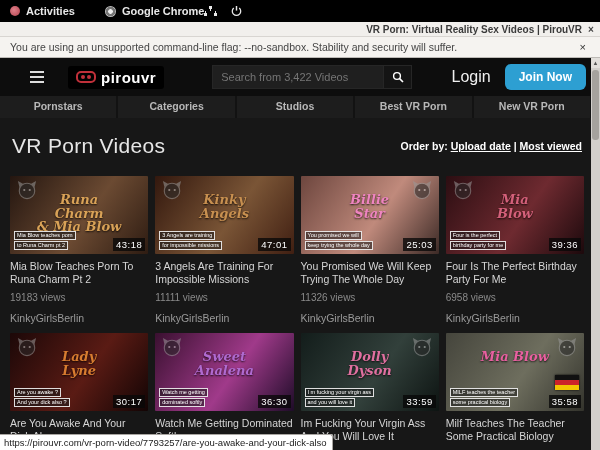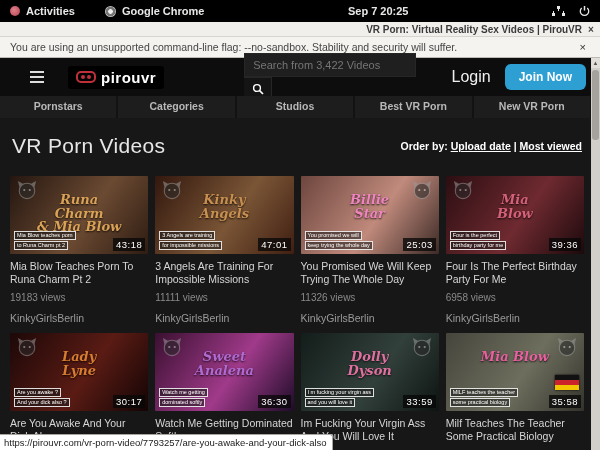--- a/index.html
+++ b/index.html
@@ -30,21 +30,21 @@
             display:flex; align-items:center; padding:0 10px; border-bottom:1px solid #bdbab6;}
   .infobar .msg{ flex:1; }
   .infobar .x{ color:#333; font-size:11px; padding:0 4px;}
 
   
   .site-header{ height:38px; background:#0d0d0d; display:flex; align-items:center; padding:0 14px 0 30px; gap:24px;}
   .burger{ width:14px; display:flex; flex-direction:column; gap:3px; }
   .burger i{ height:2px; background:#ddd; display:block;}
   .logo{ display:flex; align-items:center; gap:5px; background:#000; padding:3px 8px; border-radius:3px;}
   .logo .word{ color:#fff; font-weight:bold; font-size:15px; letter-spacing:.5px;}
-  .searchwrap{ display:flex; margin-left:56px;flex-direction:column; }
+  .searchwrap{ display:flex; margin-left:24px; }
   .search-input{ width:172px; height:24px; background:#1f1f1f; border:1px solid #262626; color:#8a8a8a;
                  font-size:11px; padding:0 8px; outline:none; font-family:"Liberation Sans",sans-serif;}
   .search-btn{ width:28px; height:24px; background:#141414; border:1px solid #262626; border-left:none;
                display:flex; align-items:center; justify-content:center; cursor:pointer;}
   .hdr-right{ margin-left:auto; display:flex; align-items:center; gap:14px; }
   .login{ color:#f0f0f0; font-size:16px; cursor:pointer;}
   .join{ color:#fff; font-size:12px; font-weight:bold; border:none; border-radius:6px;
          padding:6px 14px; cursor:pointer;}
 
   
@@ -94,21 +94,20 @@
 
 <div class="screen">
 
   <div class="sysbar">
     <div class="sys-left">
       <span class="dot-ico"></span>
       <span>Activities</span>
       <span class="chrome-ico"></span>
       <span>Google Chrome</span>
     </div>
-    <div class="sys-center">Sep 7 20:25</div>
     <div class="sys-right">
       <span>
         <svg width="13" height="11" viewBox="0 0 13 11">
             <g fill="#e8e8e8">
               <rect x="5" y="0" width="3" height="3"></rect>
               <rect x="0" y="7" width="3" height="3"></rect>
               <rect x="10" y="7" width="3" height="3"></rect>
               <path d="M6 3h1v2h-5v2H1V5h11v2h-1V5H6z"></path>
             </g>
           </svg>

